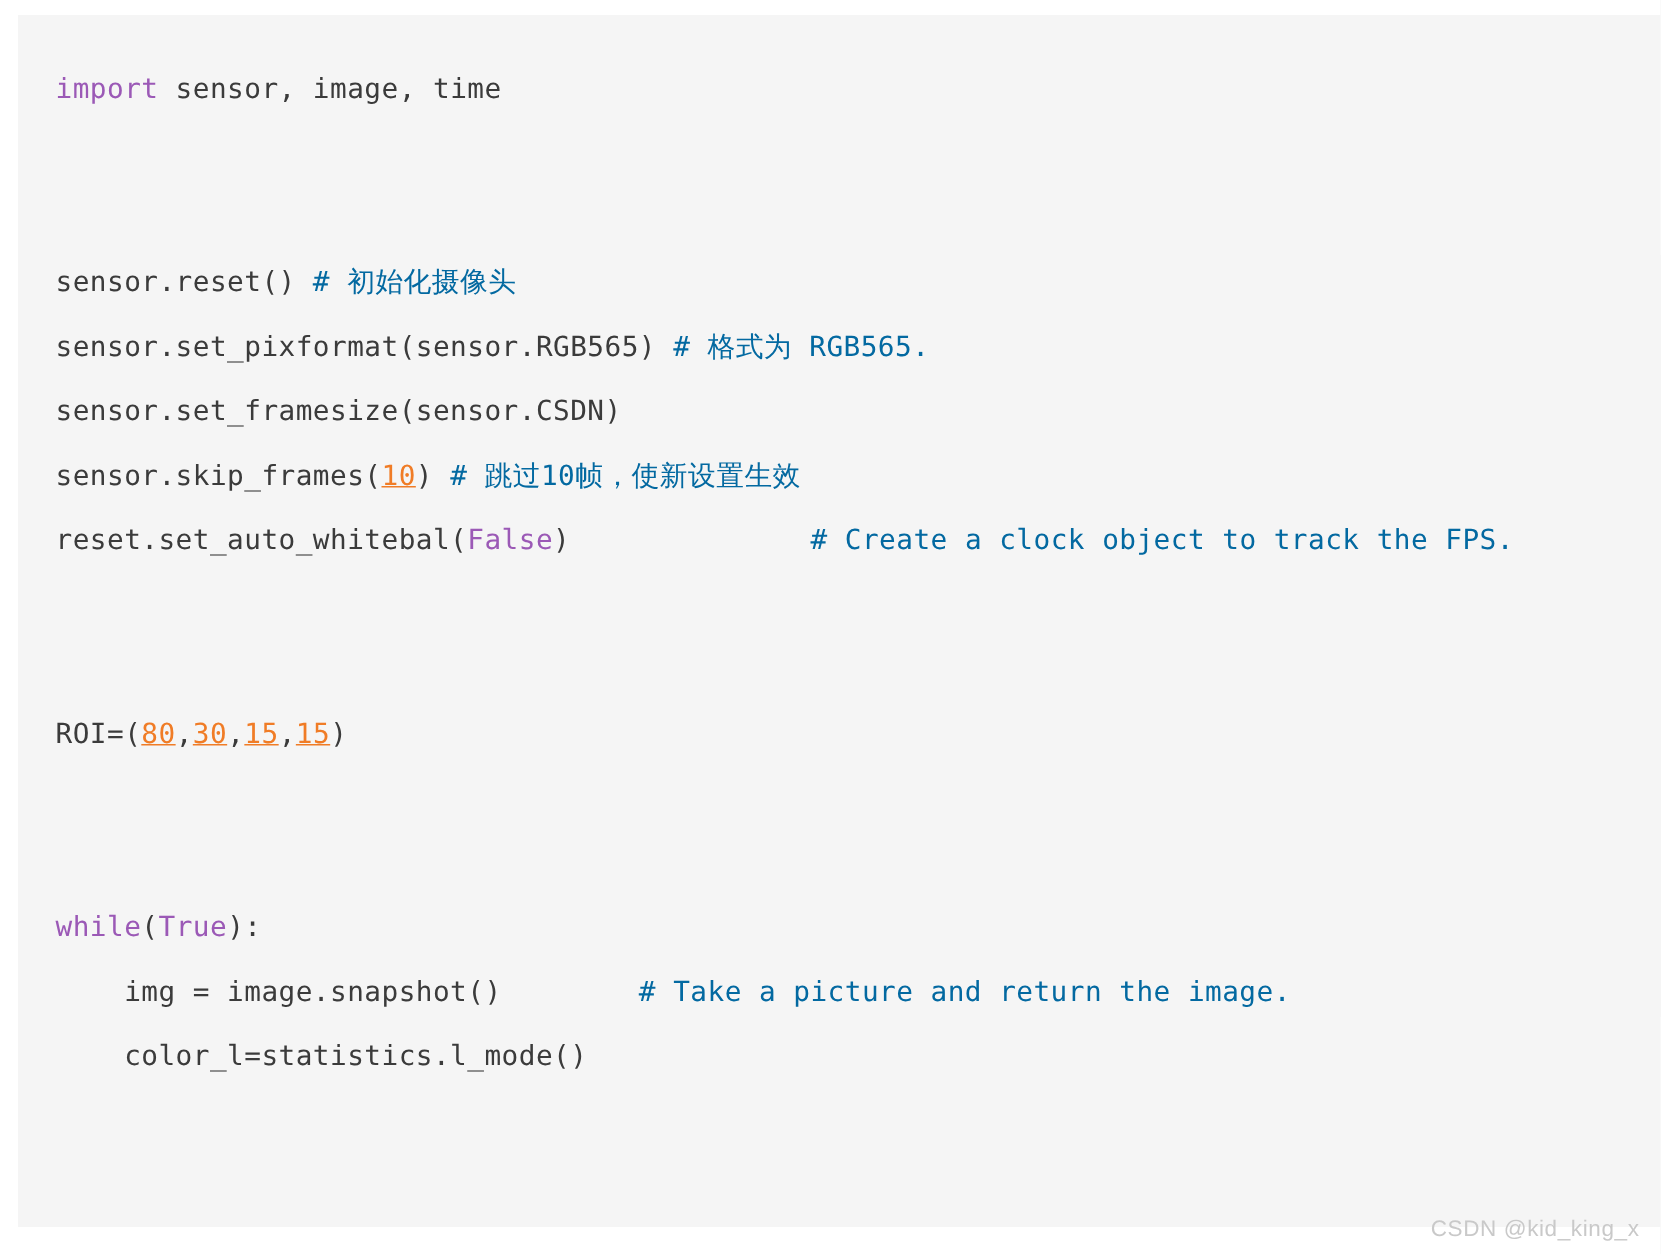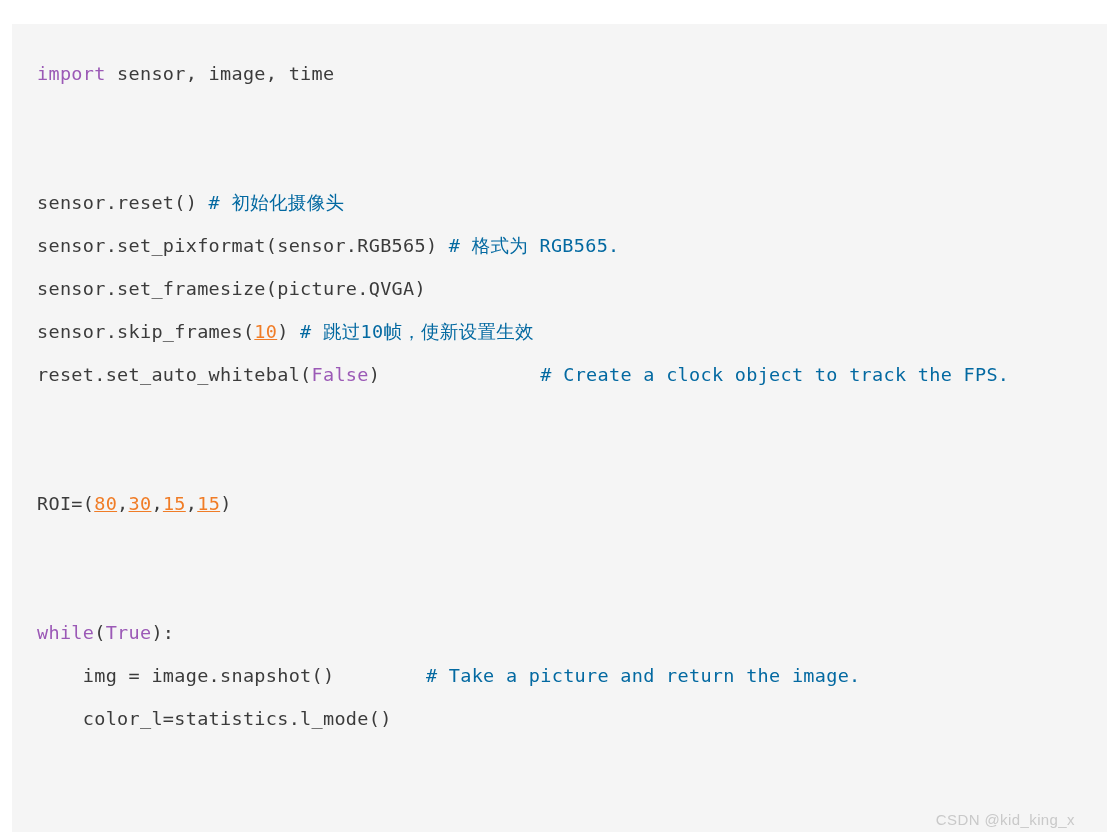--- a/index.html
+++ b/index.html
@@ -10,21 +10,21 @@
     width: 1107px;
     height: 836px;
     background: #ffffff;
     font-family: "DejaVu Sans Mono", "Liberation Mono", monospace;
     overflow: hidden;
     position: relative;
   }
   .code-block {
     position: absolute;
     left: 12px;
-    top: 24px;
+    top: 10px;
     width: 1095px;
     height: 808px;
     background: #f5f5f5;
     box-sizing: border-box;
     padding: 28px 0 0 0;
     overflow: hidden;
   }
   .code-line {
     height: 43px;
     line-height: 43px;
@@ -34,40 +34,40 @@
     color: #3b3b3b;
     padding-left: 25px;
     font-family: "DejaVu Sans Mono", "Liberation Mono", monospace;
   }
   .tok-kw { color: #9b59b6; }
   .tok-num { color: #f07c26; text-decoration: underline; }
   .tok-com { color: #0369a1; }
   .tok-plain { color: #3b3b3b; }
   .watermark {
     position: absolute;
-    right: 32px;
+    right: 14px;
     bottom: 8px;
     font-family: "Liberation Sans", sans-serif;
     font-size: 15px;
     color: #c9c9c9;
     letter-spacing: 0.4px;
     white-space: pre;
   }
 </style>
 </head>
 <body>
 
 <div class="code-block">
   <div id="code-lines">
       <div class="code-line"><span class="tok-kw">import</span><span class="tok-plain"> sensor, image, time</span></div>
       <div class="code-line">&nbsp;</div>
       <div class="code-line">&nbsp;</div>
       <div class="code-line"><span class="tok-plain">sensor.reset() </span><span class="tok-com"># 初始化摄像头</span></div>
       <div class="code-line"><span class="tok-plain">sensor.set_pixformat(sensor.RGB565) </span><span class="tok-com"># 格式为 RGB565.</span></div>
-      <div class="code-line"><span class="tok-plain">sensor.set_framesize(picture.QVGA)</span></div>
+      <div class="code-line"><span class="tok-plain">sensor.set_framesize(sensor.CSDN)</span></div>
       <div class="code-line"><span class="tok-plain">sensor.skip_frames(</span><span class="tok-num">10</span><span class="tok-plain">) </span><span class="tok-com"># 跳过10帧，使新设置生效</span></div>
       <div class="code-line"><span class="tok-plain">reset.set_auto_whitebal(</span><span class="tok-kw">False</span><span class="tok-plain">)</span><span class="tok-plain">              </span><span class="tok-com"># Create a clock object to track the FPS.</span></div>
       <div class="code-line">&nbsp;</div>
       <div class="code-line">&nbsp;</div>
       <div class="code-line"><span class="tok-plain">ROI=(</span><span class="tok-num">80</span><span class="tok-plain">,</span><span class="tok-num">30</span><span class="tok-plain">,</span><span class="tok-num">15</span><span class="tok-plain">,</span><span class="tok-num">15</span><span class="tok-plain">)</span></div>
       <div class="code-line">&nbsp;</div>
       <div class="code-line">&nbsp;</div>
       <div class="code-line"><span class="tok-kw">while</span><span class="tok-plain">(</span><span class="tok-kw">True</span><span class="tok-plain">):</span></div>
       <div class="code-line"><span class="tok-plain">    img = image.snapshot()</span><span class="tok-plain">        </span><span class="tok-com"># Take a picture and return the image.</span></div>
       <div class="code-line"><span class="tok-plain">    color_l=statistics.l_mode()</span></div>

